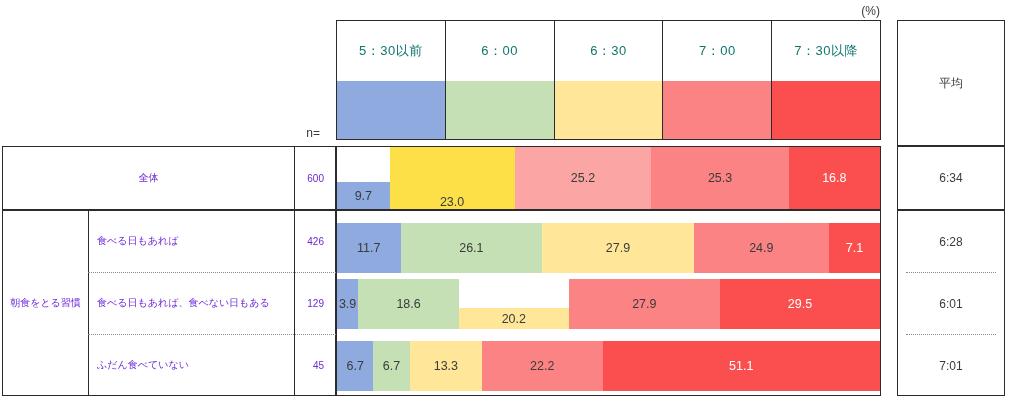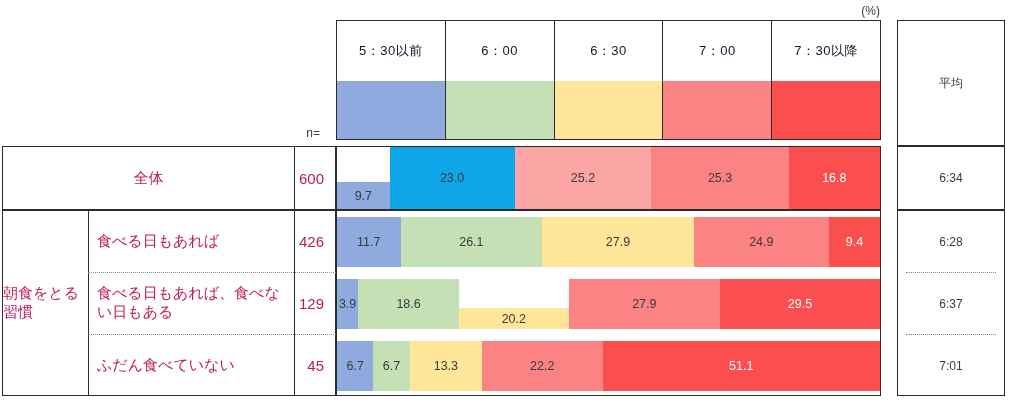--- a/index.html
+++ b/index.html
@@ -46,43 +46,43 @@
     display: flex;
     flex-direction: column;
   }
   .legend-text {
     height: 60px;
     display: flex;
     align-items: center;
     justify-content: center;
     font-size: 13px;
     letter-spacing: 0.5px;
-    color: #0f172a;
+    color: #0f766e;
     white-space: nowrap;
   }
   .legend-swatch {
     flex: 1 1 auto;
   }
 
   
   .n-eq {
     font-size: 12px;
     text-align: right;
     color: #3b3b3b;
   }
 
   
   .tbl-outer {
     border: 1px solid #2b2b2b;
   }
   .cell-text {
     display: flex;
     align-items: center;
-    font-size: 15px;
-    color: #be185d;
+    font-size: 10px;
+    color: #6d28d9;
   }
   .cell-center { justify-content: center; }
   .cell-left   { justify-content: flex-start; padding-left: 8px; }
   .cell-right  { justify-content: flex-end; padding-right: 12px; }
 
   .vline {
     border-left: 1px solid #2b2b2b;
   }
   .dotline {
     border-top: 1px dotted #8a8a8a;
@@ -174,52 +174,52 @@
   <div class="abs cell-text cell-right" style="left:294px; top:272px; width:42px; height:62px;">129</div>
 
   <div class="abs cell-text cell-left" style="left:89px; top:334px; width:205px; height:62px;">ふだん食べていない</div>
   <div class="abs cell-text cell-right" style="left:294px; top:334px; width:42px; height:62px;">45</div>
 
   <div class="abs bar-frame" style="left:336px; top:146px; width:545px; height:64px;">
     <div class="bar-row" id="bar-0">
         <div class="seg dark" style="background: rgb(142, 170, 222); width: 9.7%; margin-top: 35px;">
           <span>9.7</span>
         </div>
-        <div class="seg dark" style="background: #0ea5e9; width: 23%;">
+        <div class="seg dark" style="background: #fde047; width: 23%; align-items: flex-end;">
           <span>23.0</span>
         </div>
         <div class="seg dark" style="background: #fca5a5; width: 25.2%;">
           <span>25.2</span>
         </div>
         <div class="seg dark" style="background: rgb(252, 131, 131); width: 25.3%;">
           <span>25.3</span>
         </div>
         <div class="seg light" style="background: rgb(251, 78, 78); width: 16.8%;">
           <span>16.8</span>
         </div>
       </div>
   </div>
 
   <div class="abs bar-frame" style="left:336px; top:210px; width:545px; height:186px;">
-    <div style="position:absolute; left:0; top:6px; width:100%; height:50px;">
+    <div style="position:absolute; left:0; top:12px; width:100%; height:50px;">
       <div class="bar-row" id="bar-1">
           <div class="seg dark" style="background: rgb(142, 170, 222); width: 11.7%;">
             <span>11.7</span>
           </div>
           <div class="seg dark" style="background: rgb(197, 224, 180); width: 26.1%;">
             <span>26.1</span>
           </div>
           <div class="seg dark" style="background: rgb(255, 230, 153); width: 27.9%;">
             <span>27.9</span>
           </div>
           <div class="seg dark" style="background: rgb(252, 131, 131); width: 24.9%;">
             <span>24.9</span>
           </div>
           <div class="seg light" style="background: rgb(251, 78, 78); width: 9.4%;">
-            <span>9.4</span>
+            <span>7.1</span>
           </div>
         </div>
     </div>
     <div style="position:absolute; left:0; top:68px; width:100%; height:50px;">
       <div class="bar-row" id="bar-2">
           <div class="seg dark" style="background: rgb(142, 170, 222); width: 3.9%;">
             <span>3.9</span>
           </div>
           <div class="seg dark" style="background: rgb(197, 224, 180); width: 18.6%;">
             <span>18.6</span>
@@ -260,18 +260,18 @@
     <div class="avg-cell" style="width:100%; height:100%;">平均</div>
   </div>
 
   <div class="abs avg-box" style="left:897px; top:146px; width:108px; height:64px;">
     <div class="avg-cell" style="width:100%; height:100%;">6:34</div>
   </div>
 
   <div class="abs avg-box" style="left:897px; top:210px; width:108px; height:186px;">
     <div class="avg-cell" style="position:absolute; left:0; top:0; width:100%; height:62px;">6:28</div>
     <div class="abs dotline" style="left:8px; top:61px; width:90px; height:0;"></div>
-    <div class="avg-cell" style="position:absolute; left:0; top:62px; width:100%; height:62px;">6:37</div>
+    <div class="avg-cell" style="position:absolute; left:0; top:62px; width:100%; height:62px;">6:01</div>
     <div class="abs dotline" style="left:8px; top:123px; width:90px; height:0;"></div>
     <div class="avg-cell" style="position:absolute; left:0; top:124px; width:100%; height:62px;">7:01</div>
   </div>
 
 </div>
 
 </body></html>

